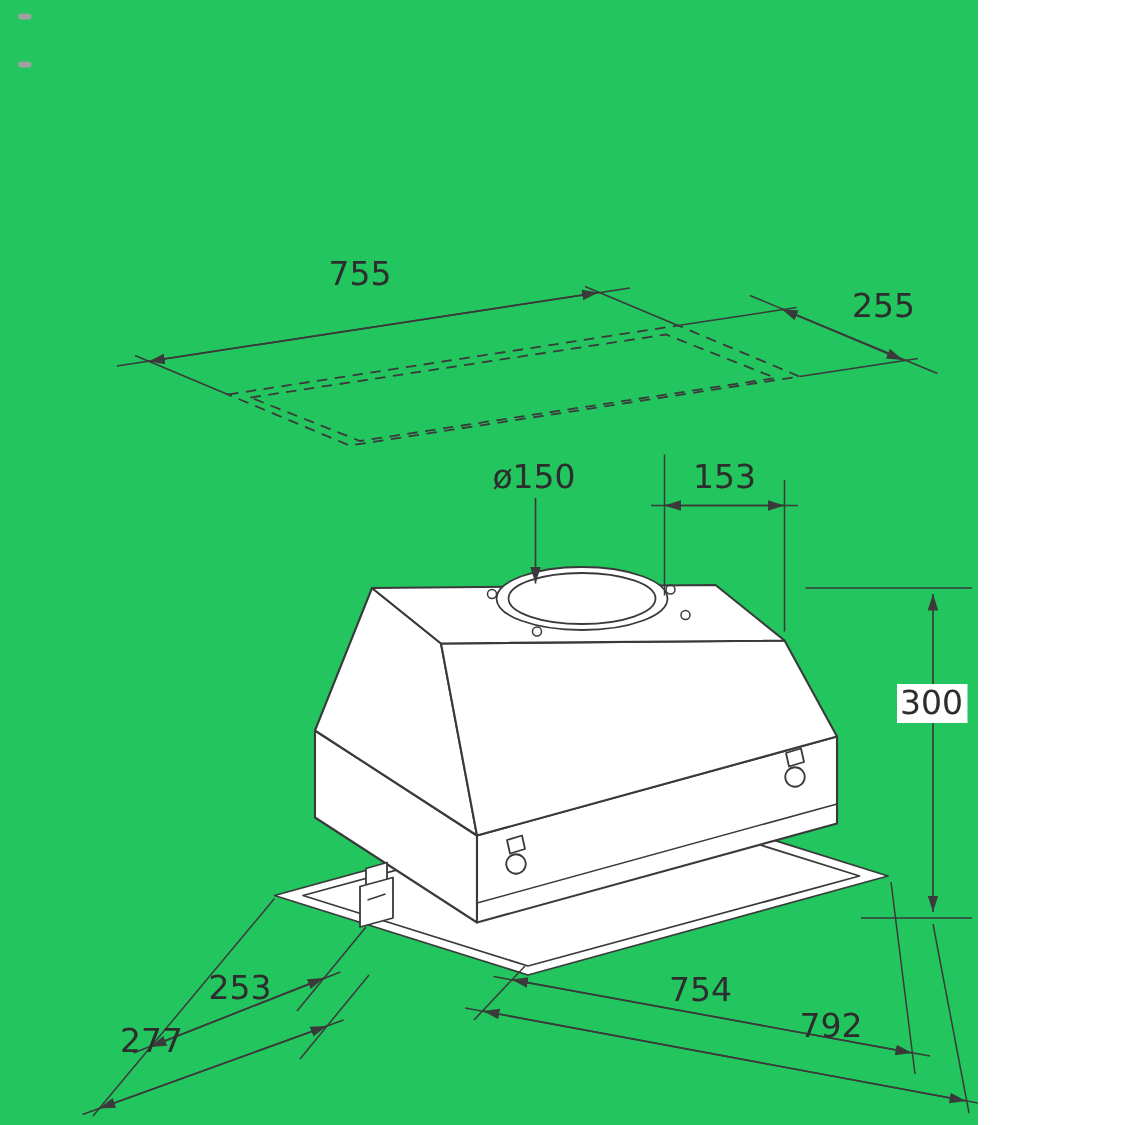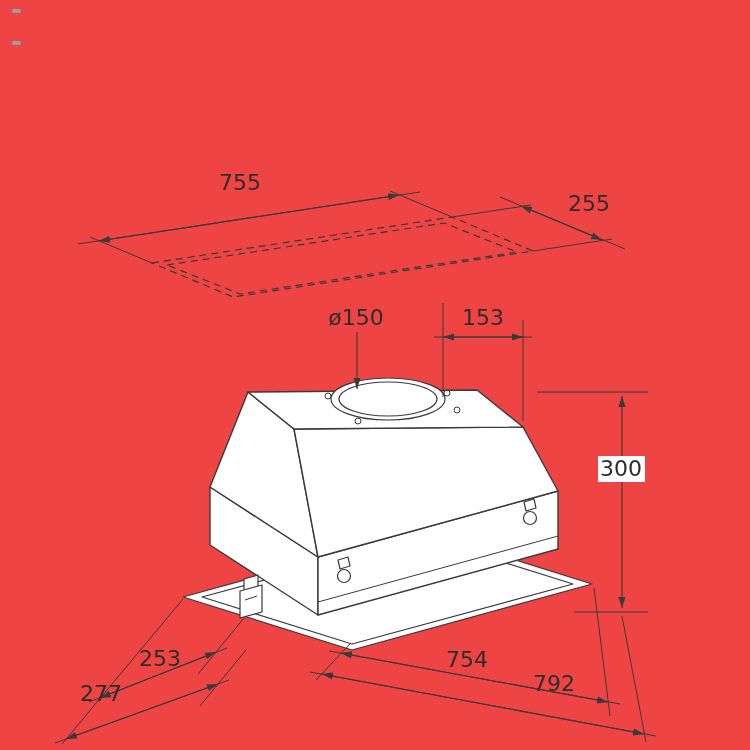--- a/index.html
+++ b/index.html
@@ -1,16 +1,16 @@
 <!DOCTYPE html>
 <html><head>
 <meta charset="utf-8">
 <style>
   html,body{margin:0;padding:0;background:#ffffff;}
-  .stage{width:750px;height:750px;position:relative;background:#ef4444;overflow:hidden;}
+  .stage{width:652px;height:750px;position:relative;background:#22c55e;overflow:hidden;}
   svg{display:block;}
   .face{fill:#ffffff;stroke:#3a3a3a;stroke-width:1.4;stroke-linejoin:round;}
   .detail{fill:#ffffff;stroke:#3a3a3a;stroke-width:1.2;stroke-linejoin:round;}
   .thin{stroke:#3a3a3a;stroke-width:1;fill:none;}
   .dim{stroke:#3a3a3a;stroke-width:1.1;fill:none;marker-start:url(#arw);marker-end:url(#arw);}
   .dimend{stroke:#3a3a3a;stroke-width:1.1;fill:none;marker-end:url(#arw);}
   .dash{fill:none;stroke:#3a3a3a;stroke-width:1.2;stroke-dasharray:7 5;}
   .dimtext{font-family:"DejaVu Sans", sans-serif;font-size:22px;fill:#2d2d2d;}
   .mask{fill:#ffffff;stroke:none;}
   .artifact{fill:#a0a0a0;stroke:none;}

